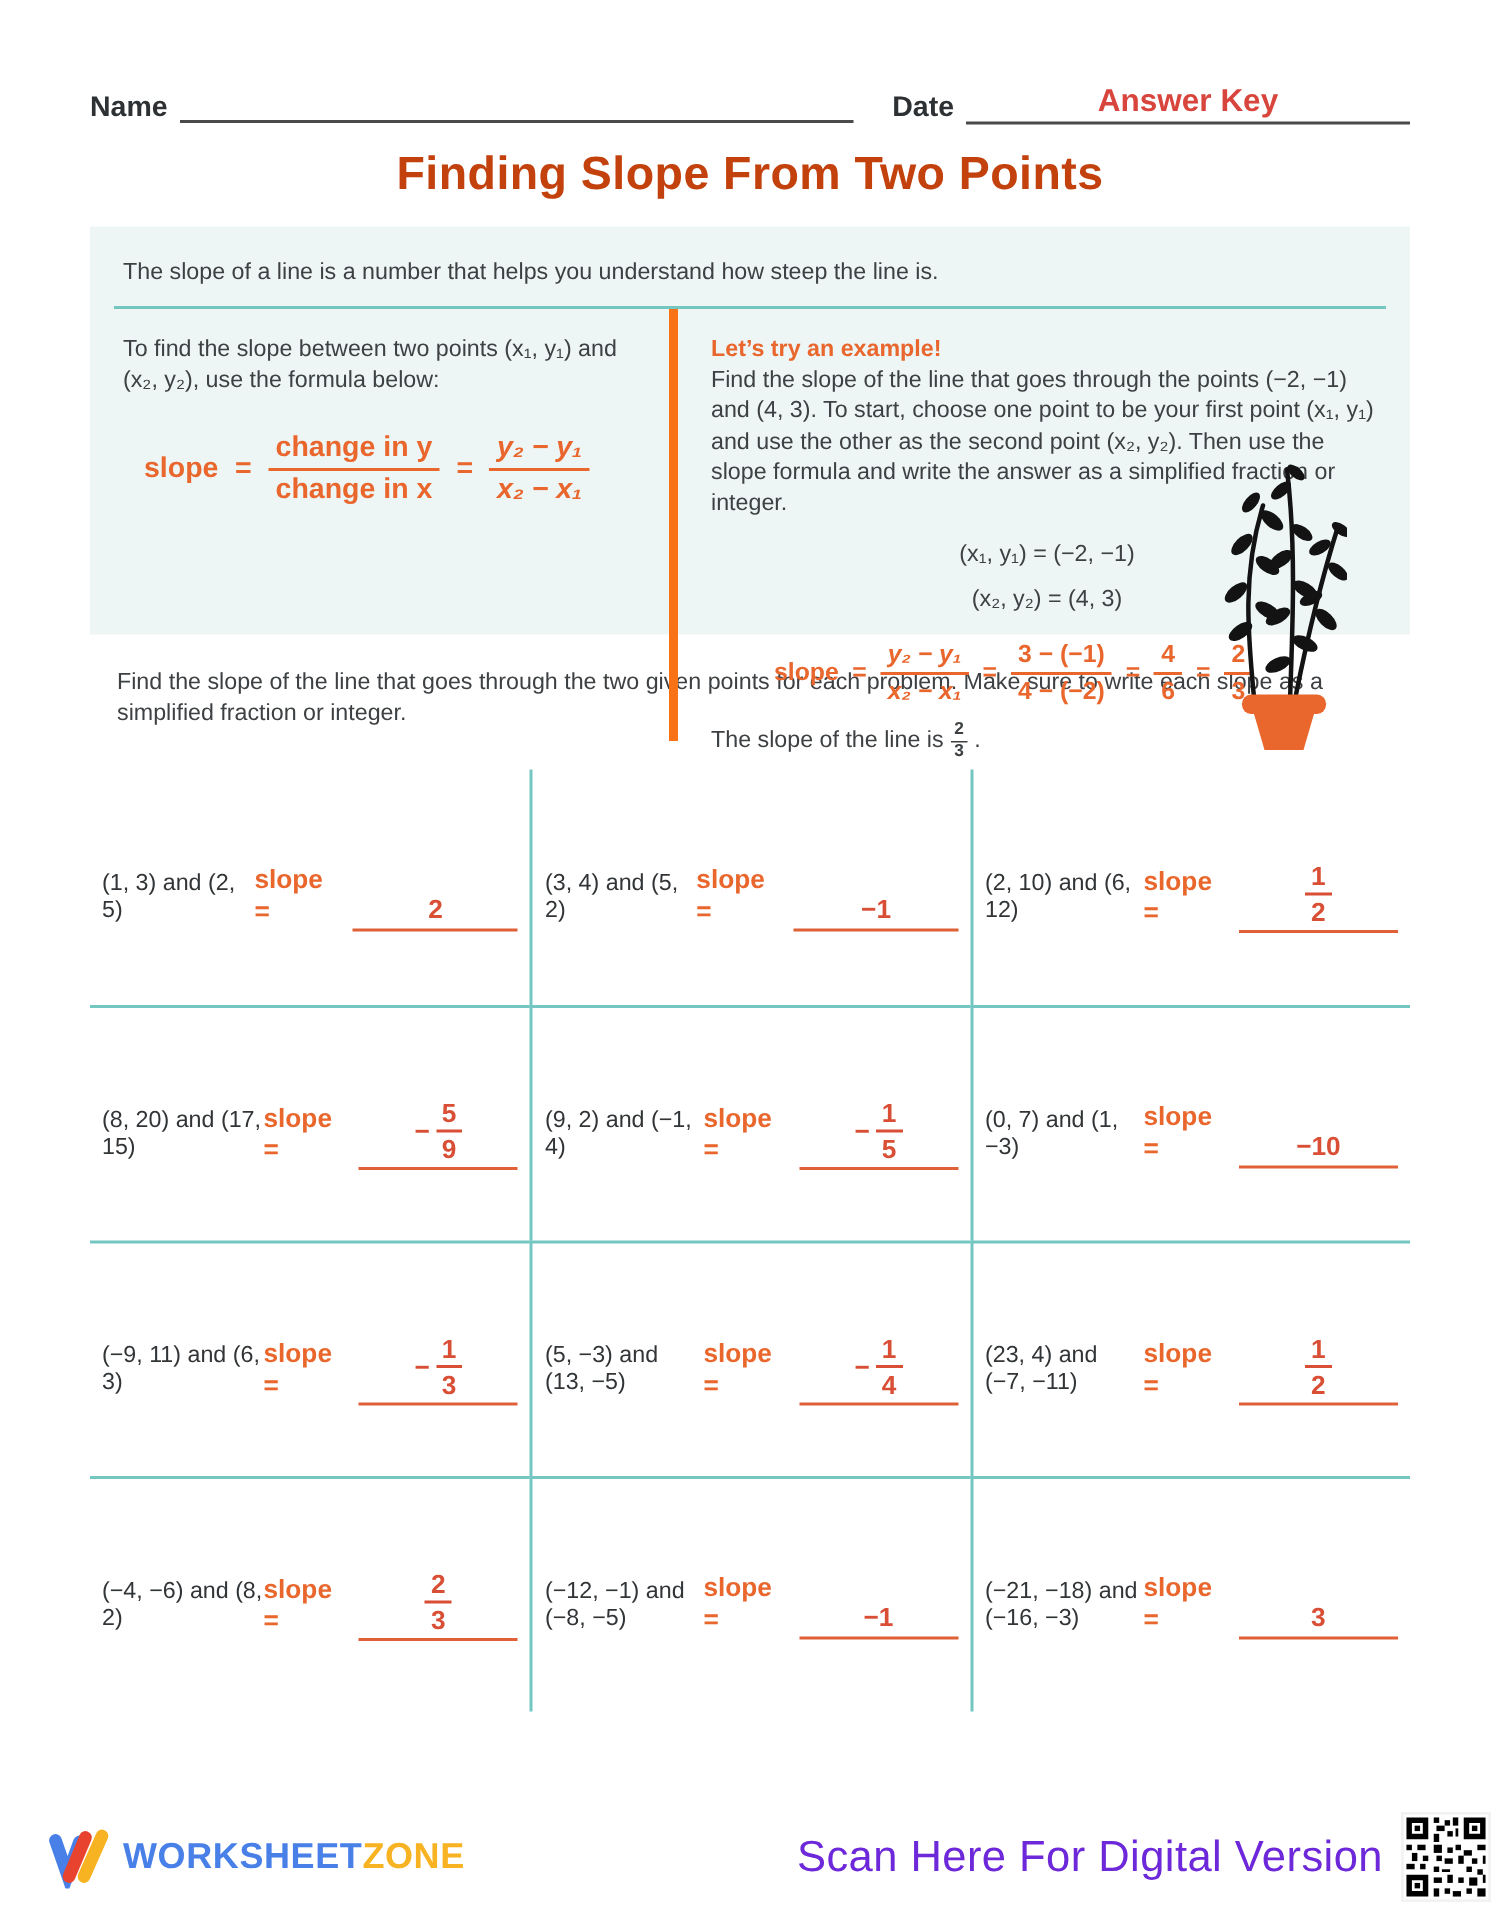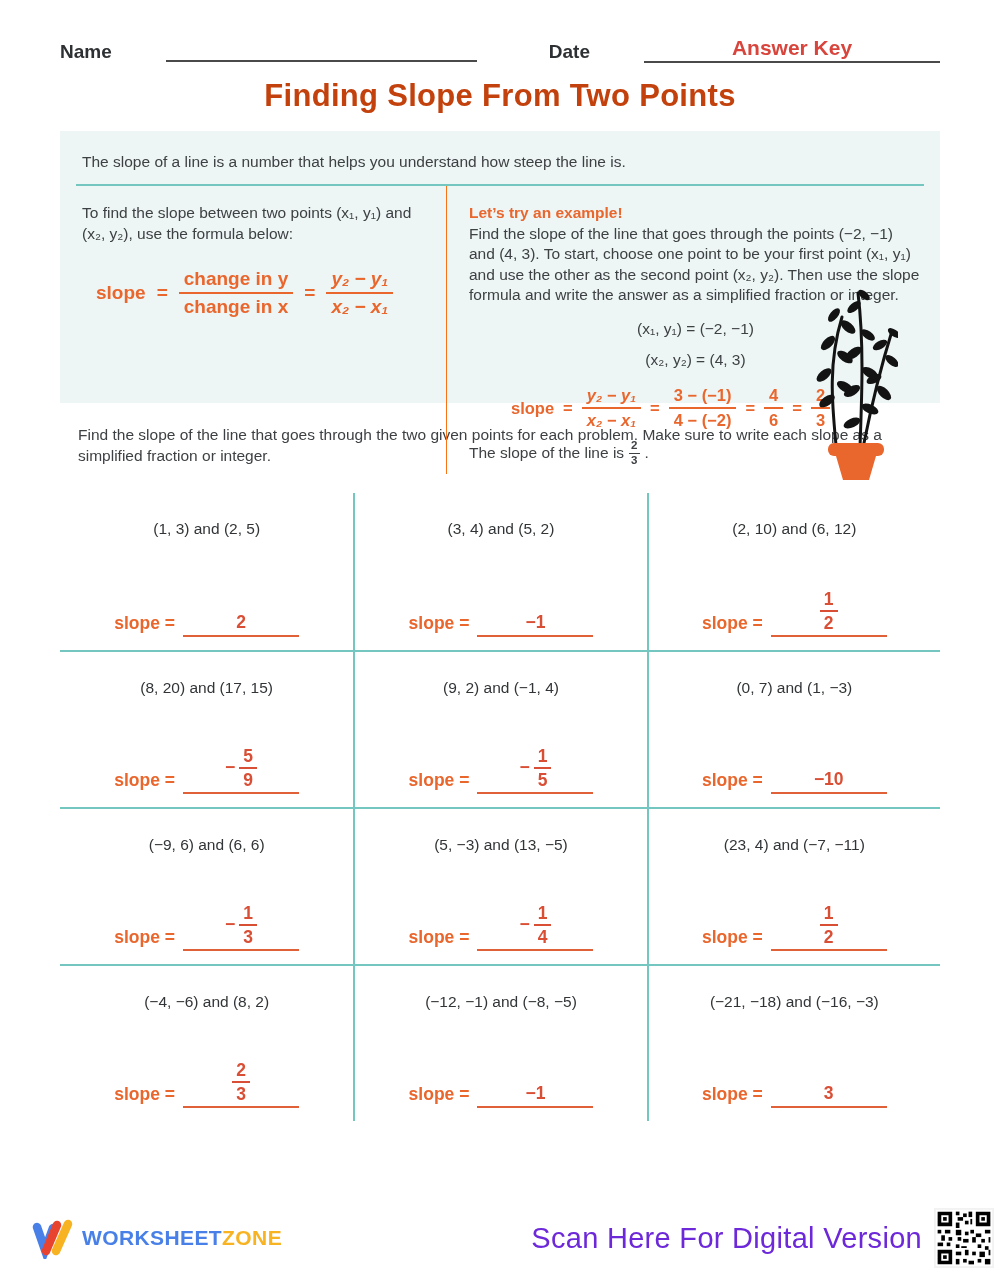--- a/index.html
+++ b/index.html
@@ -8,21 +8,21 @@
     width:1000px; height:1279px; position:relative;
     background:#ffffff; color:#3e4143;
     font-family:"Liberation Sans","DejaVu Sans",sans-serif;
     overflow:hidden;
   }
   .page { padding:0 60px; }
 
   
   .header-row {
     display:flex; align-items:flex-end;
-    padding-top:36px; font-size:19px; font-weight:bold; color:#2e3133;gap:46px;
+    padding-top:56px; font-size:19px; font-weight:bold; color:#2e3133;
   }
   .name-blank { flex:1; border-bottom:2px solid #4a4a4a; height:24px; margin:0 26px 1px 8px; }
   .date-blank {
     width:296px; border-bottom:2px solid #4a4a4a; margin-left:8px;
     text-align:center; height:27px;
   }
   .answer-key { color:#d8453c; font-size:21px; font-weight:bold; }
 
   .page-title {
     text-align:center; color:#c2410c; font-size:31px; font-weight:800;
@@ -31,21 +31,21 @@
 
   
   .info-box {
     background:#edf5f5; height:272px; position:relative;
     padding:16px 18px 0 18px;
   }
   .intro { font-size:15.5px; padding:6px 0 13px 4px; margin:0; }
   .h-divider { border-top:2px solid #74c7c1; margin:0 -2px; }
   .columns { display:flex; height:288px; }
   .col-left { width:368px; padding:17px 26px 0 4px; }
-  .col-right { flex:1; border-left:1px solid #f97316; padding:17px 0 0 22px; position:relative; }
+  .col-right { flex:1; border-left:6px solid #f97316; padding:17px 0 0 22px; position:relative; }
   .col-left p, .col-right p { font-size:15.5px; line-height:1.33; margin:0; }
 
   .formula-row {
     display:flex; align-items:center; gap:11px;
     color:#e9662d; font-weight:bold; font-size:19px;
     margin:24px 0 28px 14px;
   }
   .frac { display:inline-flex; flex-direction:column; align-items:center; text-align:center; }
   .frac .num { padding:0 5px 2px; border-bottom:2.5px solid #e9662d; }
   .frac .den { padding:2px 5px 0; }
@@ -71,21 +71,21 @@
 
   .plant { position:absolute; right:42px; top:152px; pointer-events:none; }
 
   
   .instructions { font-size:15.5px; line-height:1.38; margin:21px 6px 0 18px; }
 
   
   .grid { margin-top:26px; display:grid; grid-template-columns:1fr 1fr 1fr; grid-auto-rows:157px; }
   .cell {
     border-left:2px solid #74c7c1; border-top:2px solid #74c7c1;
-    display:flex; flex-direction:column; justify-content:space-between; align-items:center;
+    display:flex; flex-direction:row; justify-content:space-between; align-items:center;
     padding:27px 8px 13px;
   }
   .cell:nth-child(3n+1) { border-left:none; }
   .cell:nth-child(-n+3) { border-top:none; }
   .points { font-size:15.5px; color:#323537; }
   .answer-row { display:flex; align-items:flex-end; gap:8px; }
   .slope-label { color:#e9662d; font-weight:bold; font-size:17.5px; padding-bottom:3px; }
   .blank {
     width:116px; border-bottom:2.5px solid #e06038;
     display:flex; justify-content:center; align-items:flex-end;
@@ -96,21 +96,21 @@
   .fr .n { border-bottom:2px solid #d94f35; padding:0 4px 1px; }
   .fr .d { padding-top:1px; }
 
   
   .footer {
     position:absolute; left:0; right:0; bottom:0; height:70px;
     display:flex; align-items:center; justify-content:space-between;
     padding:0 6px 12px 30px;
   }
   .logo { display:flex; align-items:center; gap:8px; }
-  .logo-text { font-size:21px; font-weight:bold; letter-spacing:.4px; }
+  .logo-text { font-size:24px; font-weight:bold; letter-spacing:.4px; }
   .logo-text .t1 { color:#4880e8; }
   .logo-text .t2 { color:#f7b322; }
   .scan-wrap { display:flex; align-items:center; gap:12px; }
   .scan-text { font-size:29px; color:#6d28d9; font-weight:500; letter-spacing:.3px; }
 </style>
 </head>
 <body>
 
 <div class="page">
 
@@ -285,21 +285,21 @@
 
   <div class="cell">
     <div class="points">(0, 7) and (1, −3)</div>
     <div class="answer-row">
       <span class="slope-label">slope =</span>
       <span class="blank">−10</span>
     </div>
   </div>
 
   <div class="cell">
-    <div class="points">(−9, 6) and (6, 6)</div>
+    <div class="points">(−9, 11) and (6, 3)</div>
     <div class="answer-row">
       <span class="slope-label">slope =</span>
       <span class="blank">
             <span class="fr">
               <span>−</span>
               <span class="stack">
                 <span class="n">1</span>
                 <span class="d">3</span>
               </span>
             </span>

